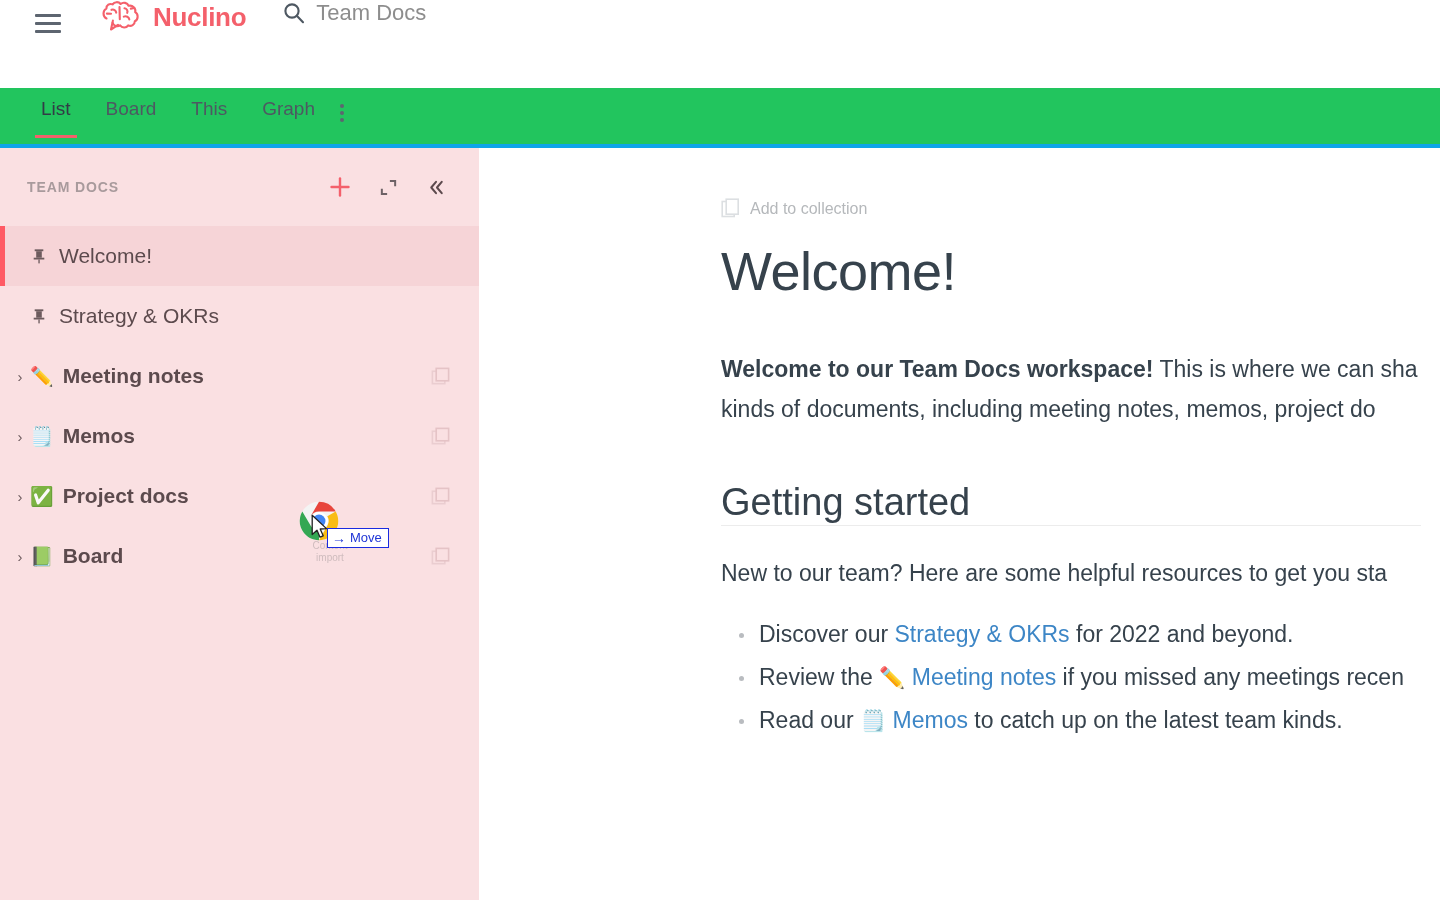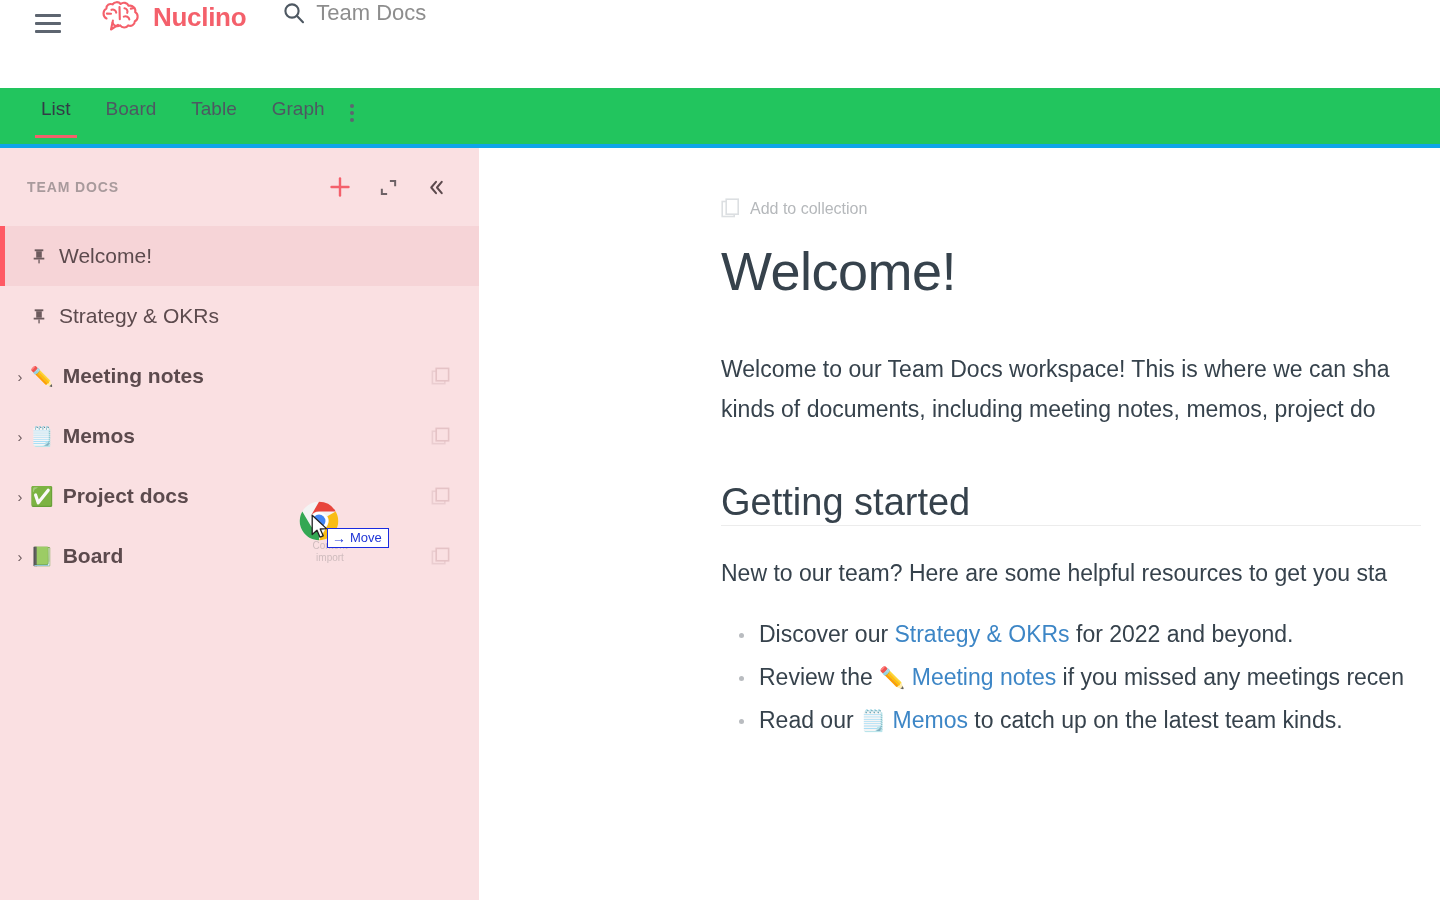--- a/index.html
+++ b/index.html
@@ -131,21 +131,21 @@
     margin-left: 242px; margin-top: 22px; width: 1000px;
   }
   #doc-title {
     font-size: 54px; font-weight: normal; color: #36424c;
     letter-spacing: -0.5px; line-height: 1.1;
   }
   .para {
     font-size: 23px; color: #36424c; line-height: 40px; margin-top: 48px;
     white-space: nowrap;
   }
-  .para b { font-weight: normal; margin-top: 46px; }
+  .para b { font-weight: bold; margin-top: 46px; }
   .para .l2 { display: block; }
   h2.sec {
     font-size: 38px; font-weight: normal; color: #36424c;
     margin-top: 52px; border-bottom: 1px solid #ececec;
     width: 700px; line-height: 1.15;
   }
   .lead { font-size: 23px; color: #36424c; margin-top: 34px; white-space: nowrap; }
   .lead b { font-weight: normal; }
   ul.bullets { list-style: none; margin-top: 26px; }
   ul.bullets li {
@@ -191,21 +191,21 @@
       <circle cx="9" cy="9" r="6.6" fill="none" stroke="#4e5862" stroke-width="2.1"></circle>
       <line x1="13.8" y1="13.8" x2="20" y2="20.2" stroke="#4e5862" stroke-width="2.1" stroke-linecap="round"></line>
     </svg>
     <div id="search-text">Team Docs</div>
   </div>
 </div>
 
 <div id="tabbar">
   <div class="tab active">List</div>
   <div class="tab">Board</div>
-  <div class="tab">Table</div>
+  <div class="tab">This</div>
   <div class="tab">Graph</div>
   <div id="tab-more">
     <i></i>
     <i></i>
     <i></i>
   </div>
 </div>
 
 <div id="sidebar">
 

